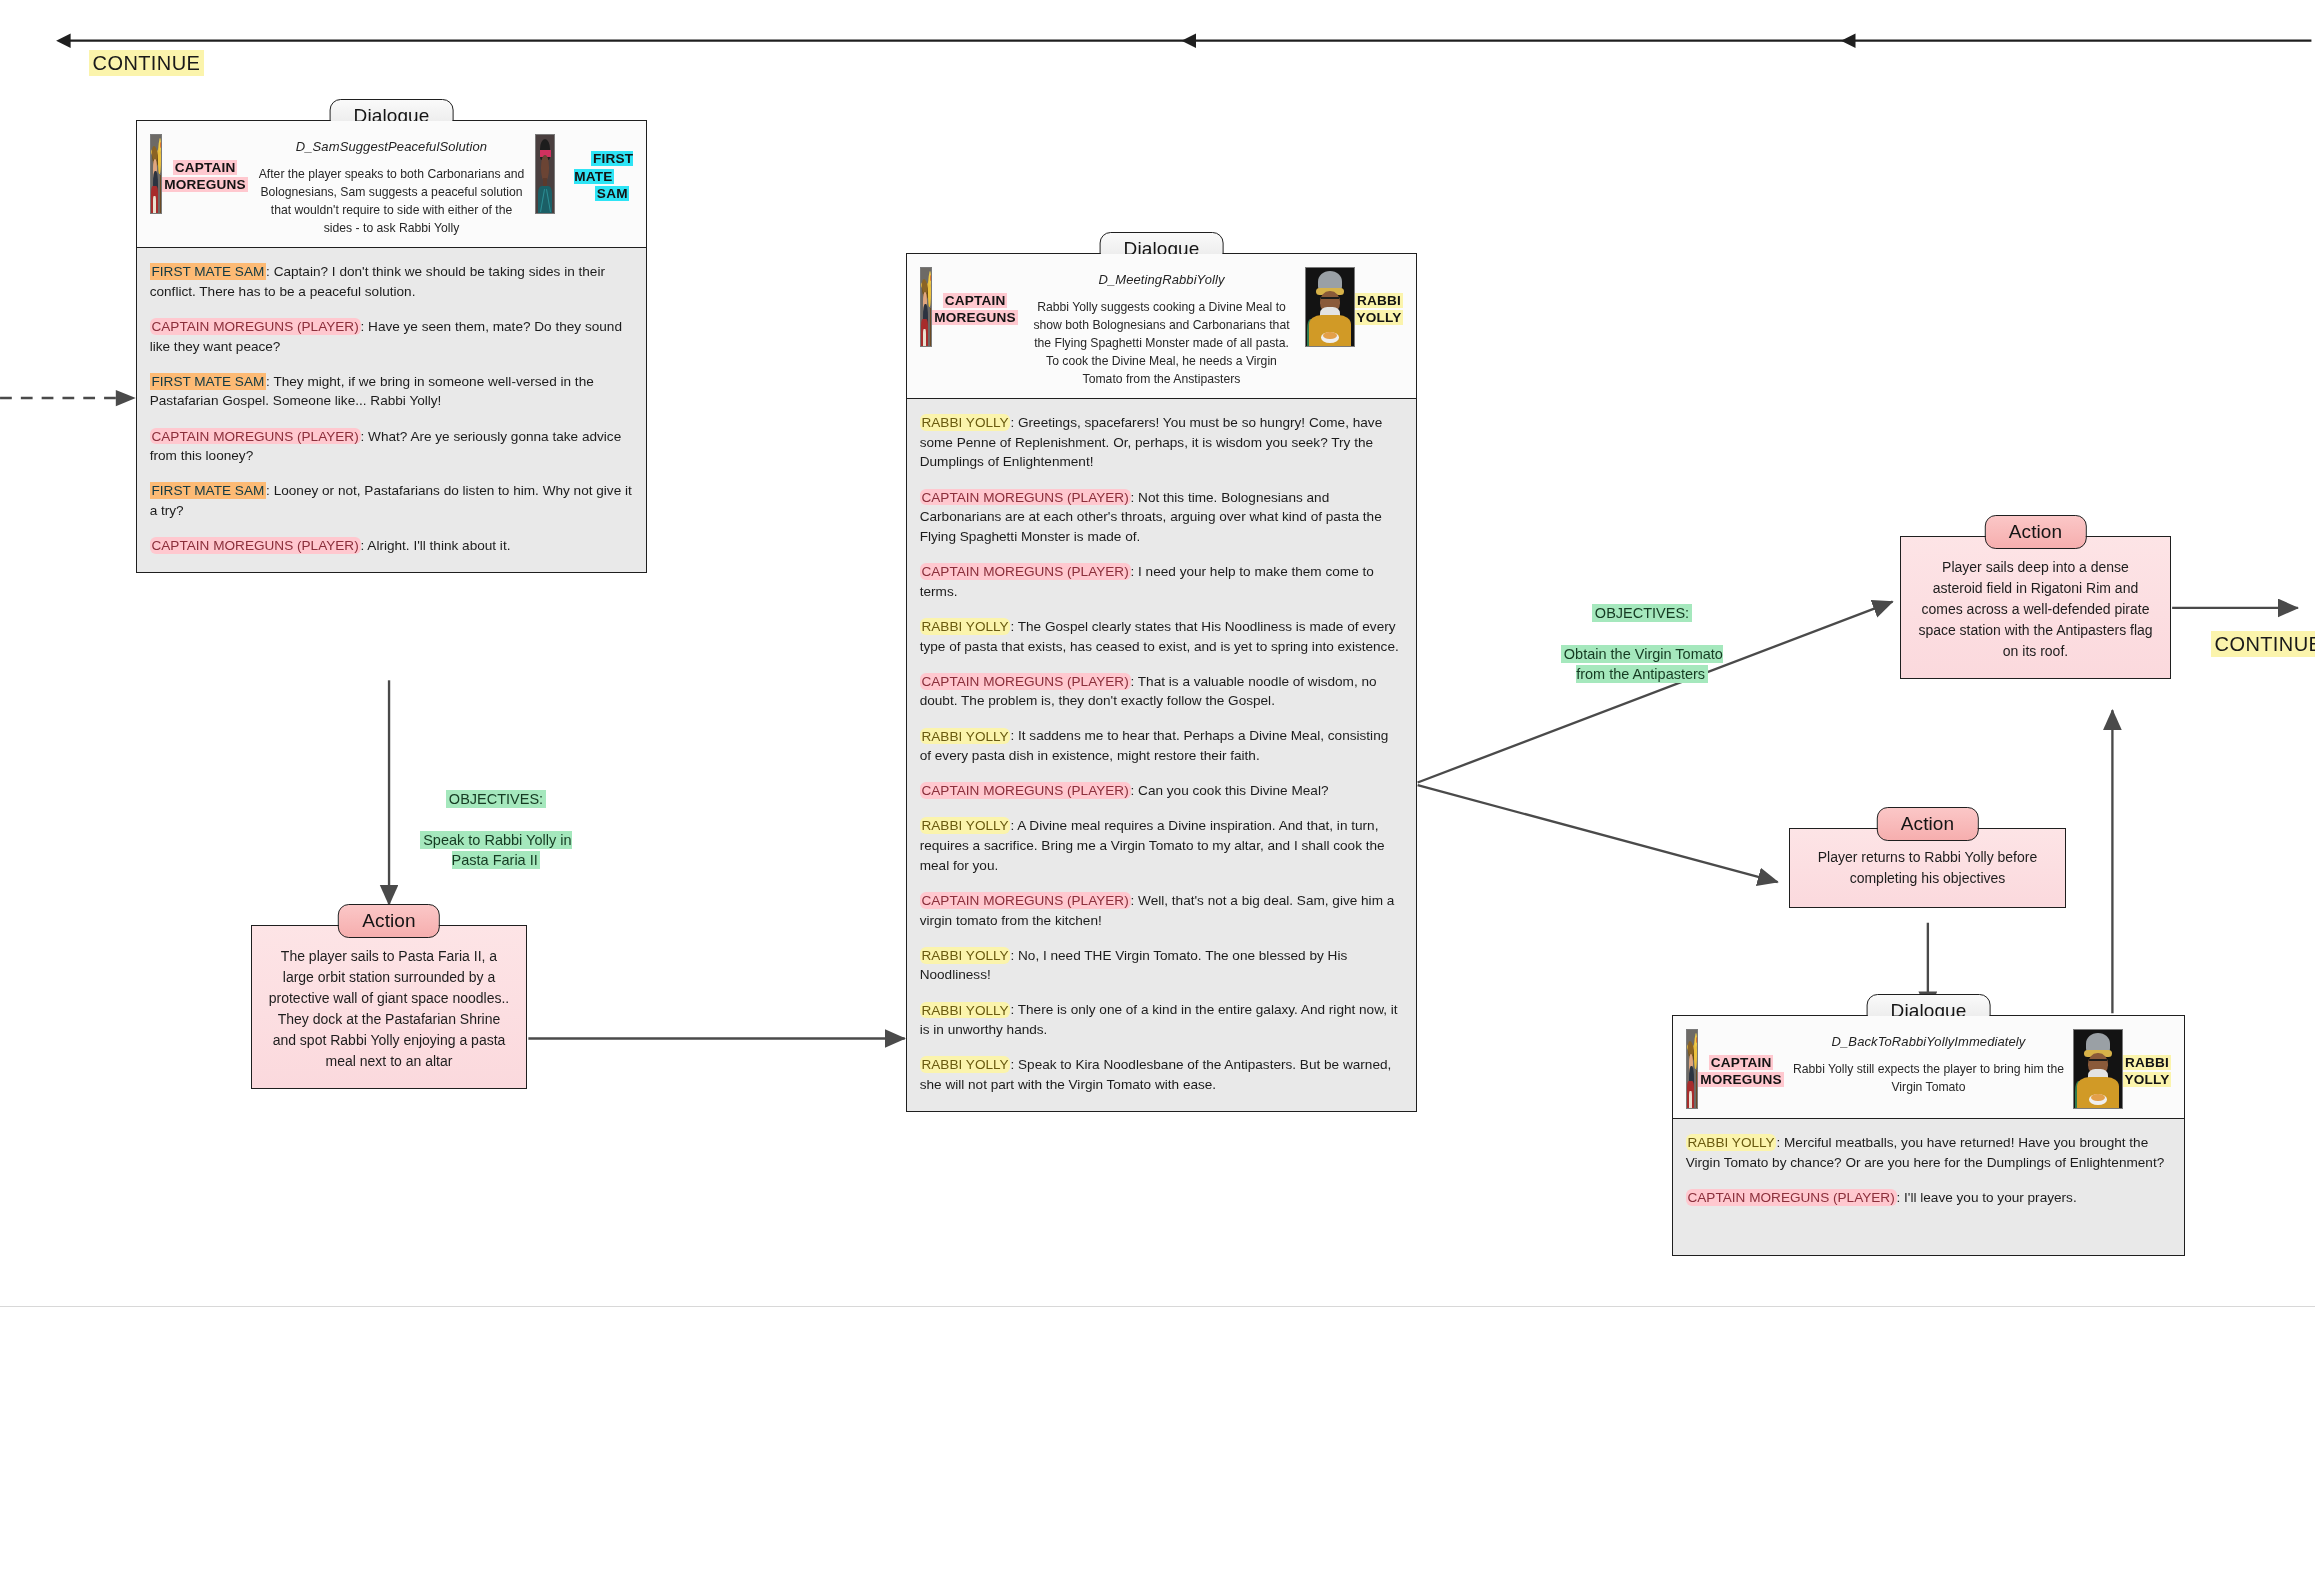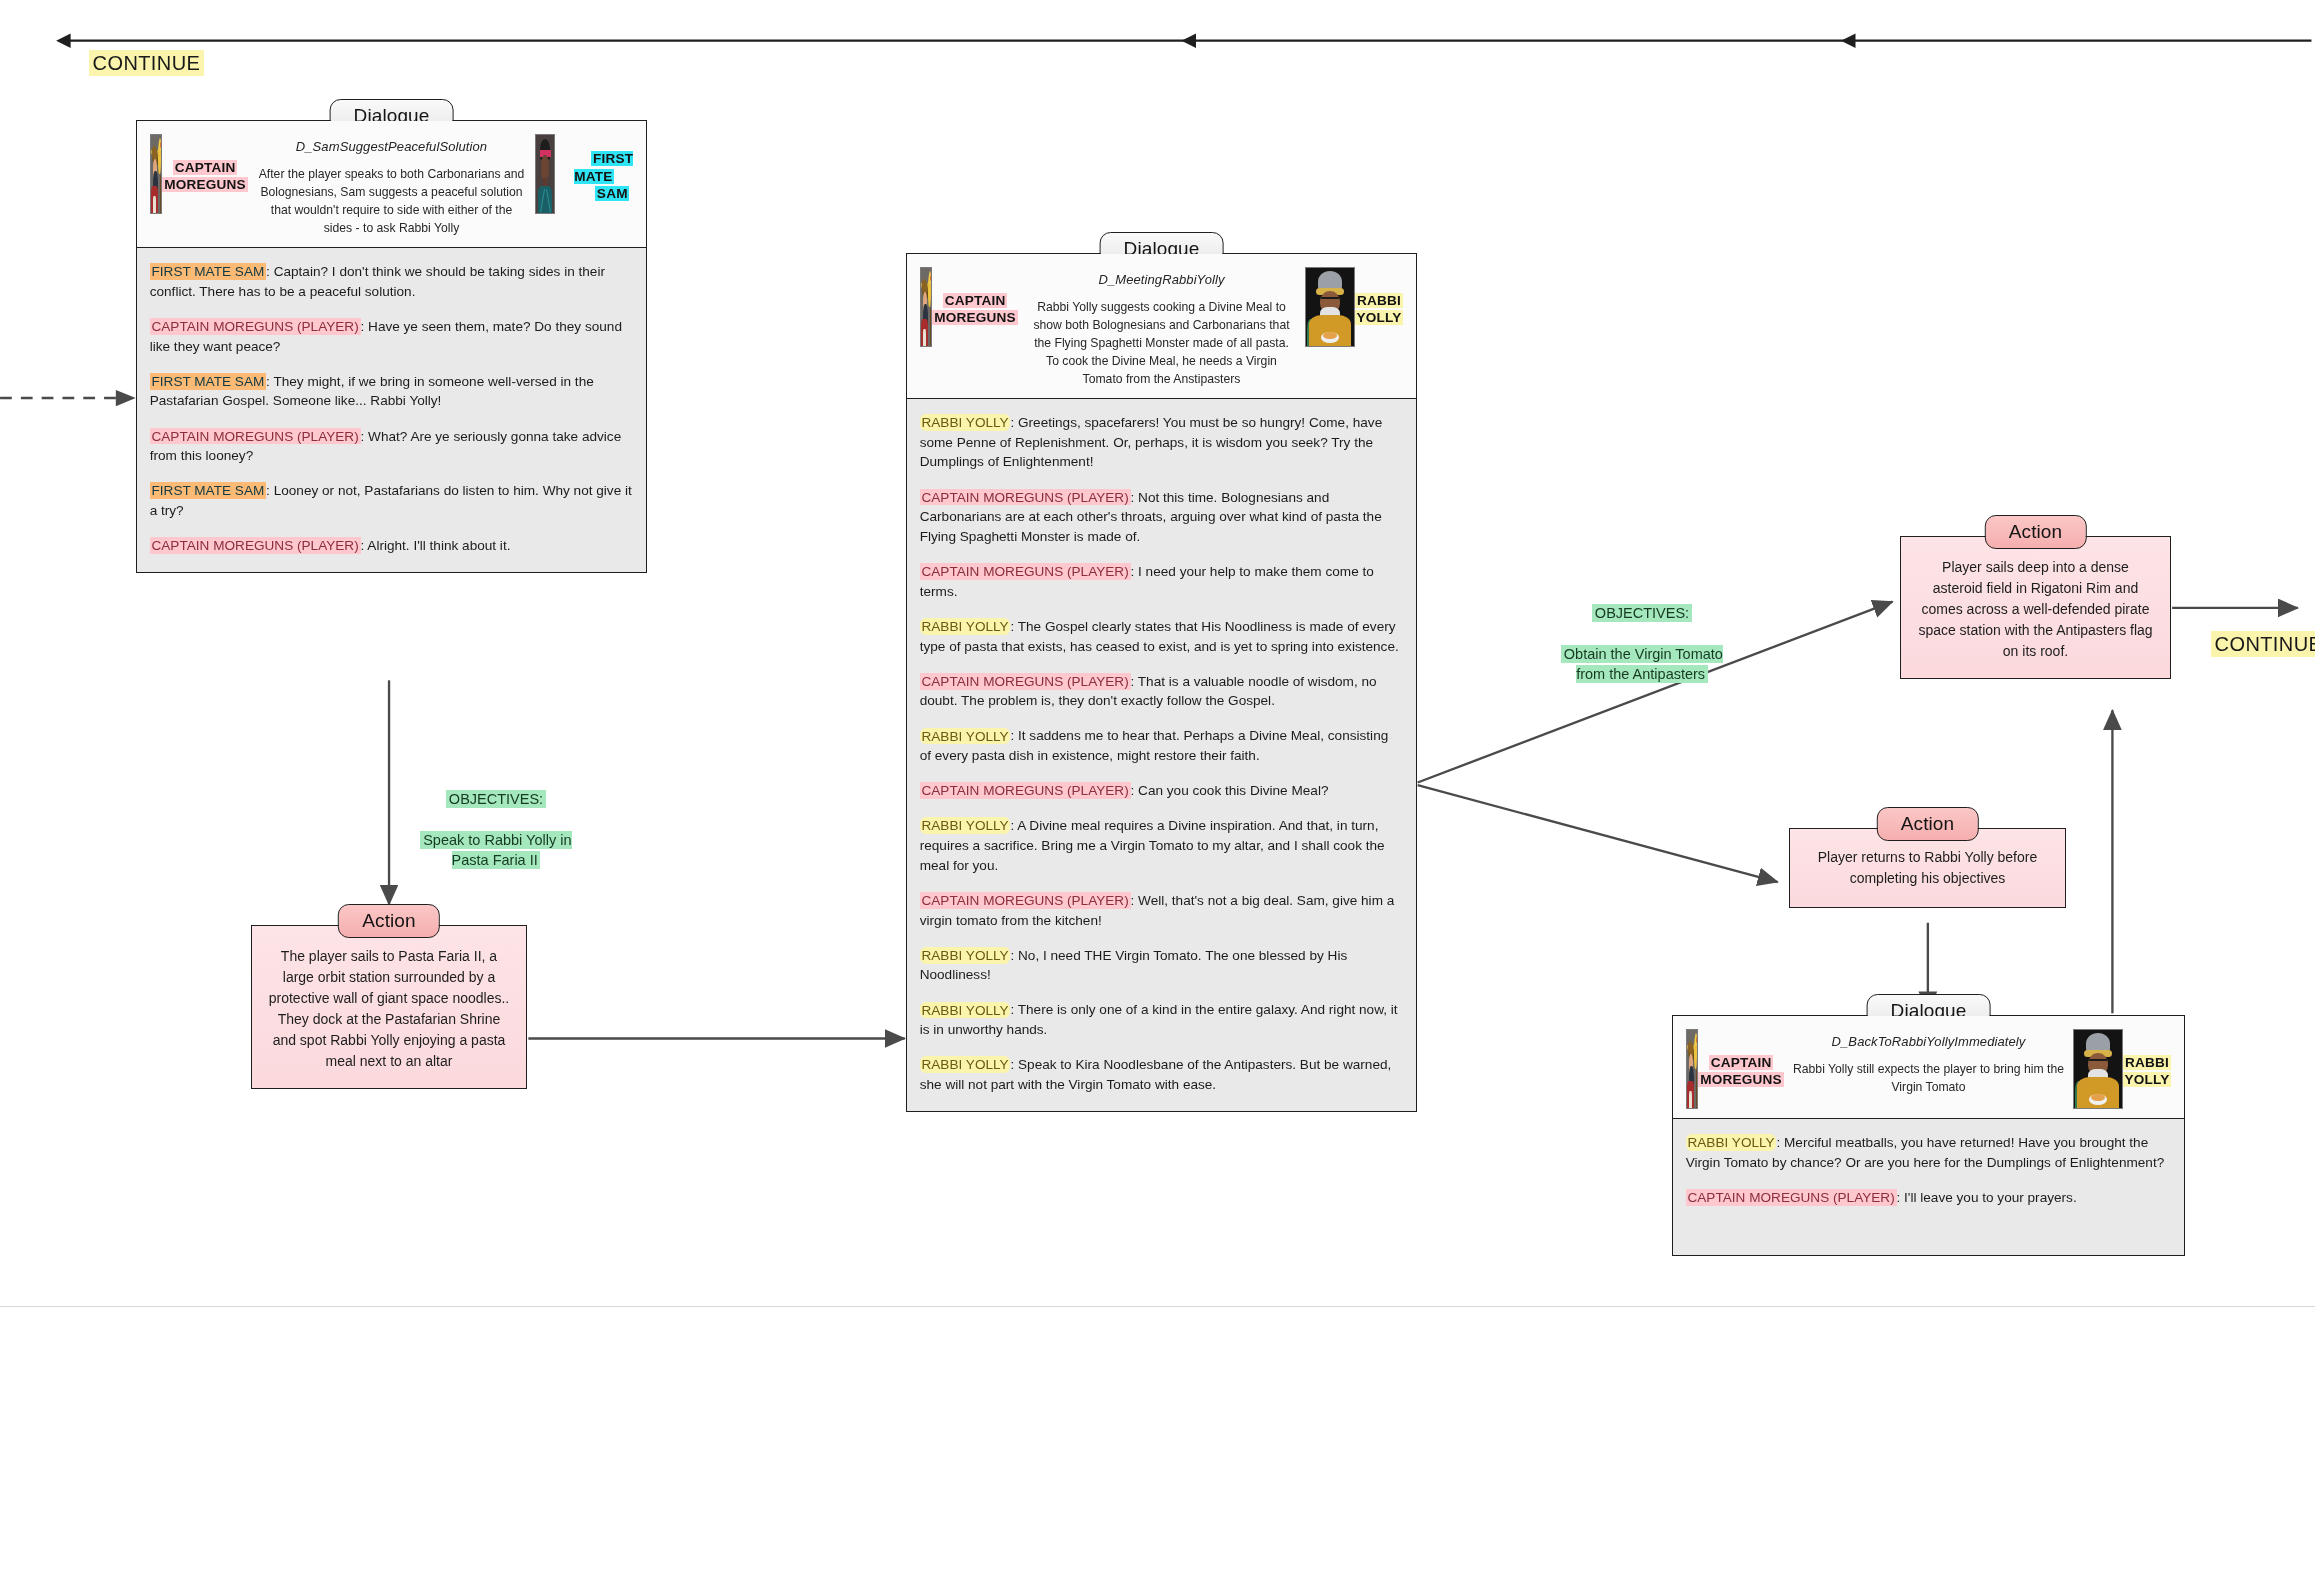--- a/index.html
+++ b/index.html
@@ -110,21 +110,21 @@
     padding: 14.5px 12.7px 12.7px 12.7px;
   }
   .line {
     font-size: 13.6px;
     line-height: 1.45;
     color: #1c1c1c;
     margin-bottom: 15.4px;
   }
   .line:last-child { margin-bottom: 3.6px; }
   .spk { padding: 0.9px 1.8px; }
-  .spk-player { color: #8b2f3b; background: #ffc8cf; }
+  .spk-player { color: #8b2f3b; background: #ffc8cf; border-radius: 6px; }
   .spk-sam    { color: #123a45; background: #fdba74; }
   .spk-rabbi  { color: #6a5b10; background: #fbf4ac; border-radius: 6px; }
 
   
   .act {
     background: linear-gradient(#fde4e6, #fbd9dd);
   }
   .act-body {
     padding: 20px 16.3px 16.3px 16.3px;
     text-align: center;

